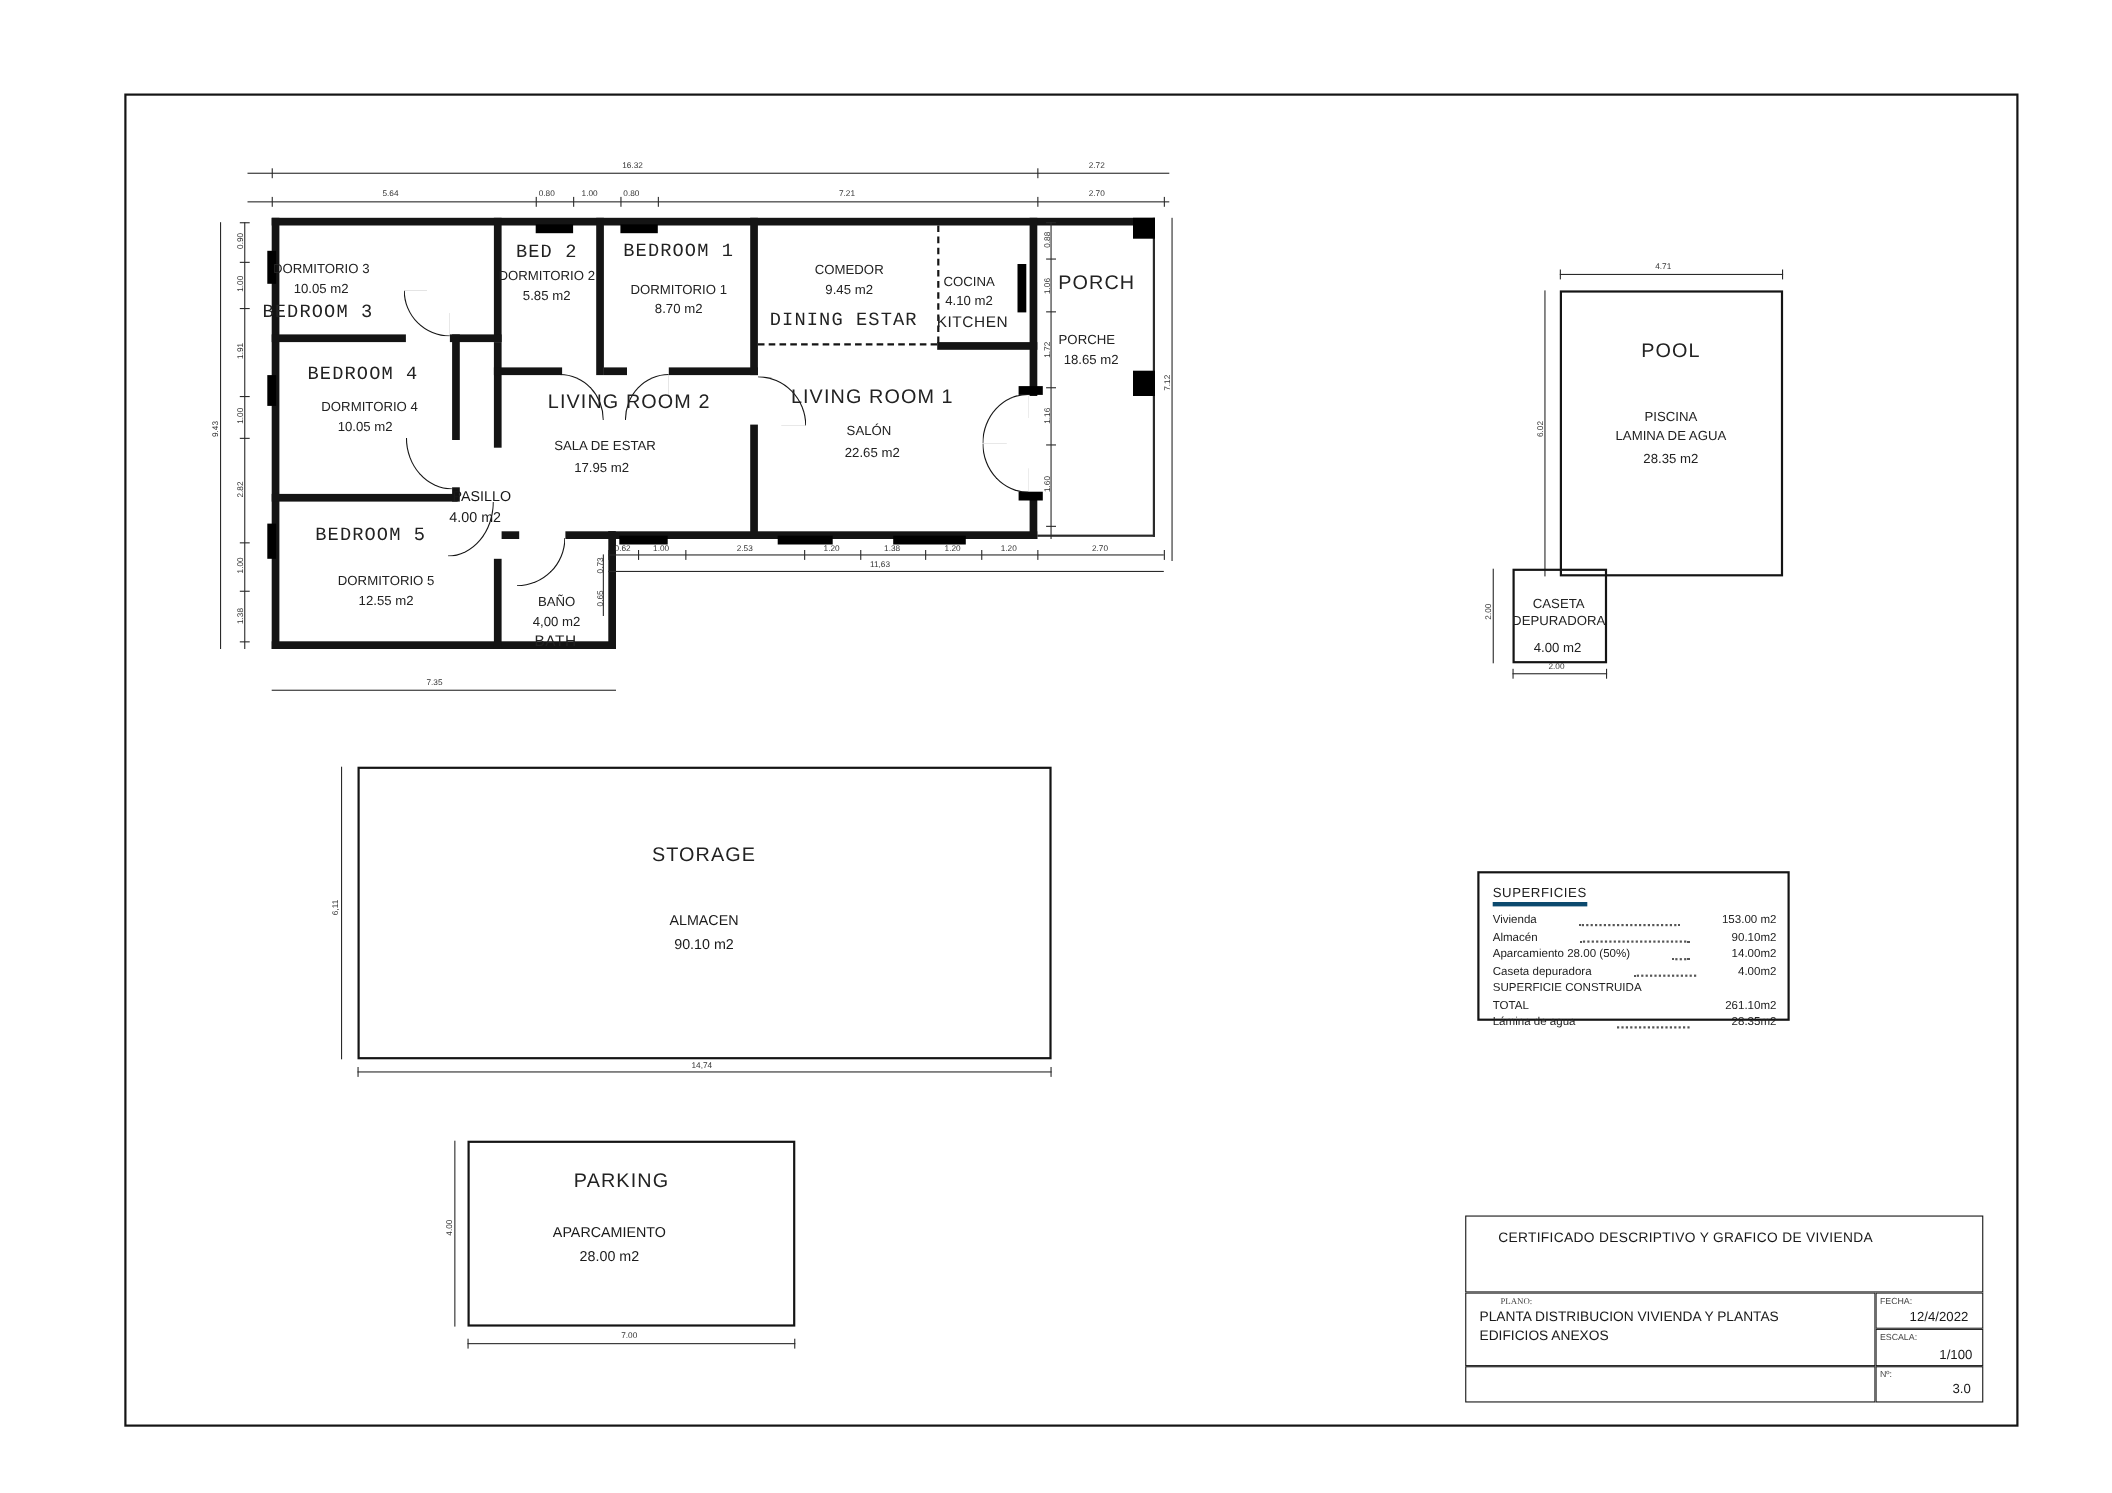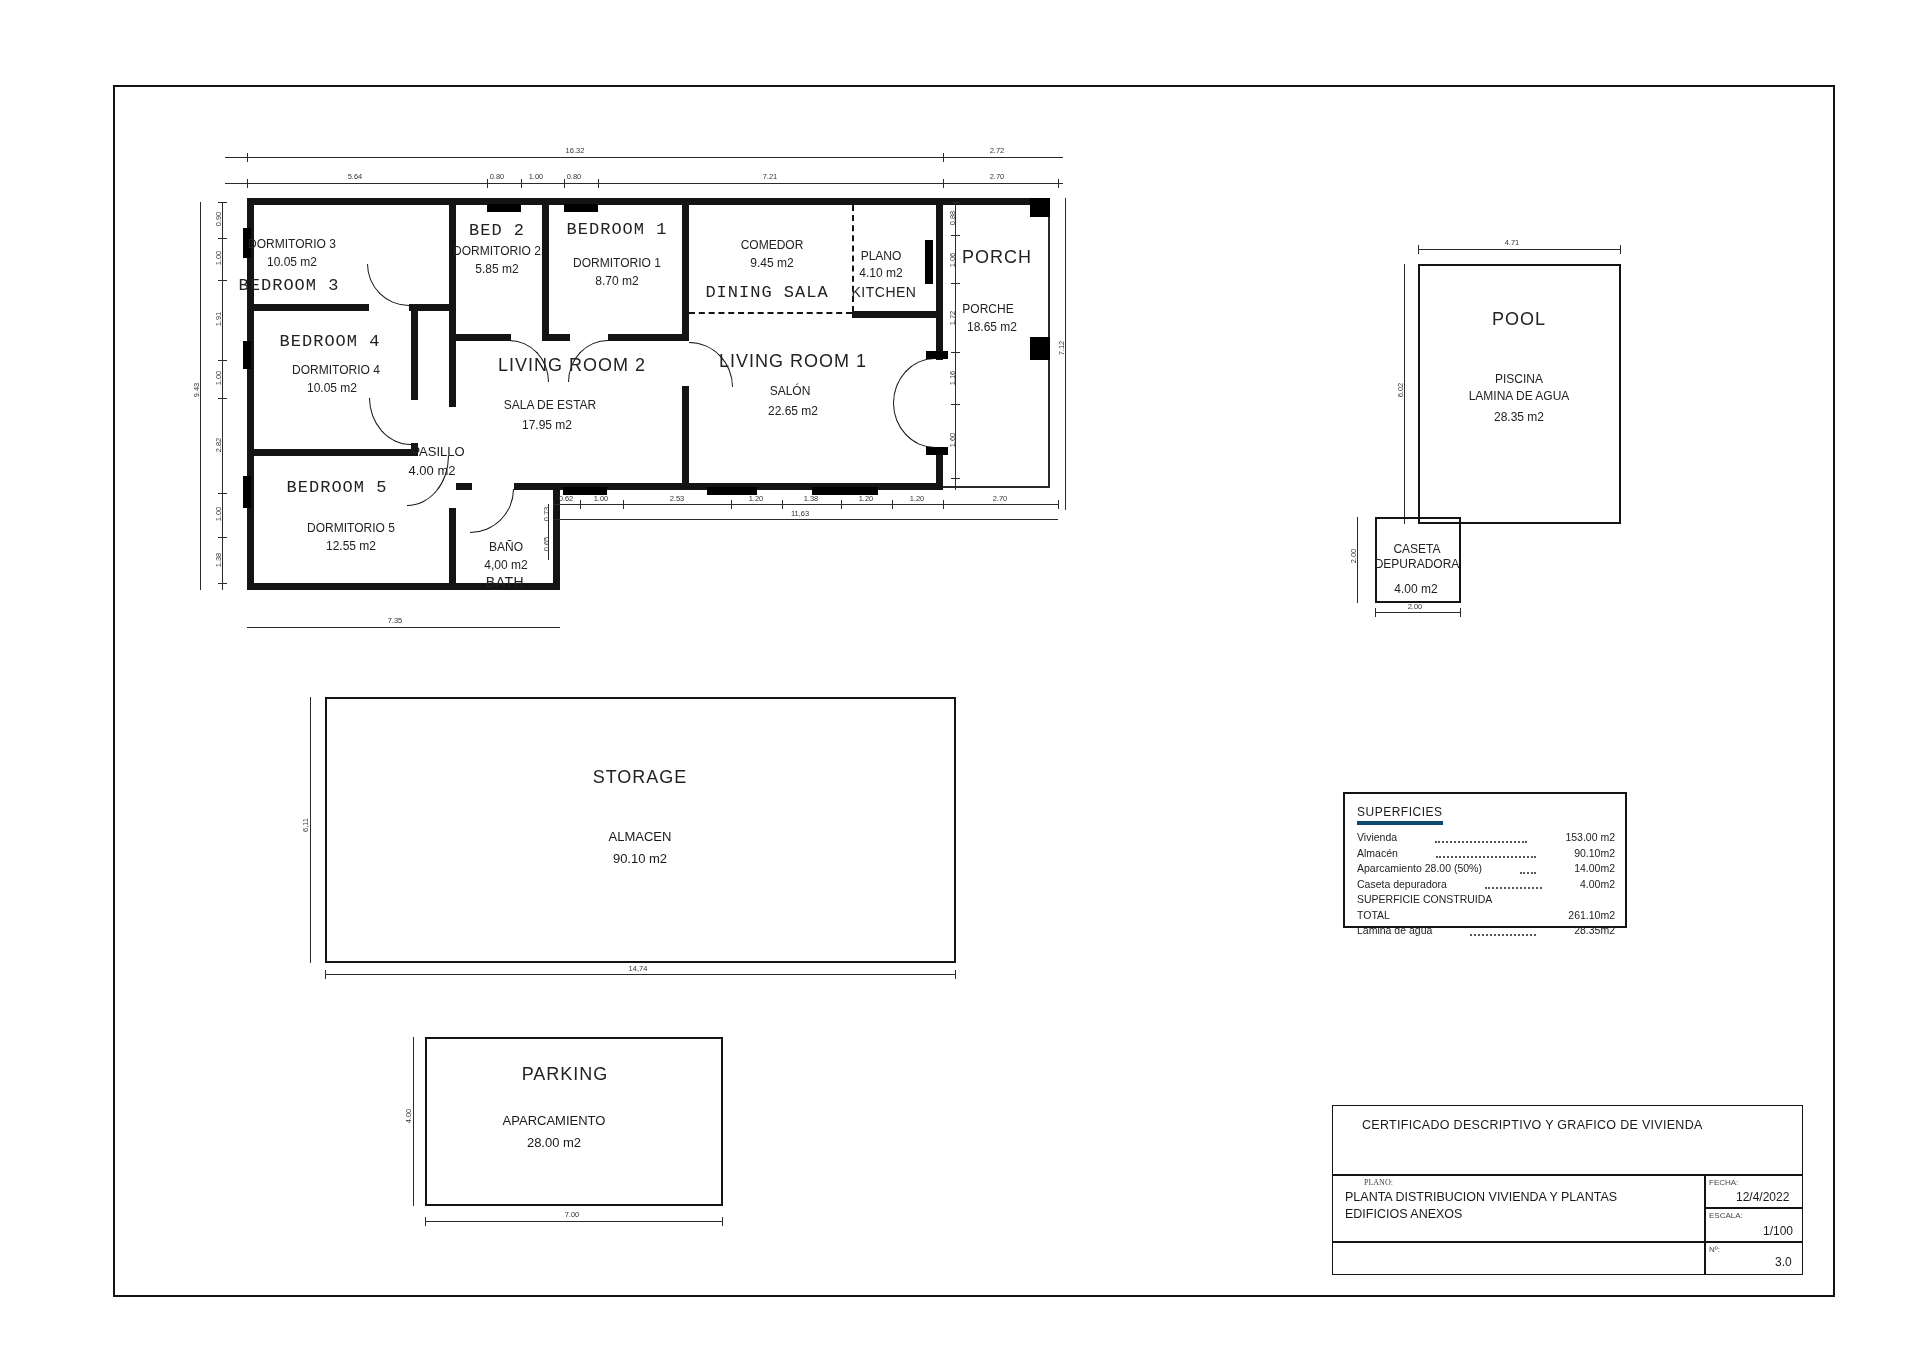--- a/index.html
+++ b/index.html
@@ -184,23 +184,23 @@
   <span class="t big" style="left:497px;top:230px;">BED 2</span>
   <span class="t sub" style="left:497px;top:251px;">DORMITORIO 2</span>
   <span class="t sub" style="left:497px;top:269px;">5.85 m2</span>
 
   <span class="t big" style="left:617px;top:229px;">BEDROOM 1</span>
   <span class="t sub" style="left:617px;top:263px;">DORMITORIO 1</span>
   <span class="t sub" style="left:617px;top:281px;">8.70 m2</span>
 
   <span class="t sub" style="left:772px;top:245px;">COMEDOR</span>
   <span class="t sub" style="left:772px;top:263px;">9.45 m2</span>
-  <span class="t big" style="left:767px;top:292px;">DINING SALA</span>
-
-  <span class="t sub" style="left:881px;top:256px;">PLANO</span>
+  <span class="t big" style="left:767px;top:292px;">DINING ESTAR</span>
+
+  <span class="t sub" style="left:881px;top:256px;">COCINA</span>
   <span class="t sub" style="left:881px;top:273px;">4.10 m2</span>
   <span class="t mid" style="left:884px;top:292px;">KITCHEN</span>
 
   <span class="t big2" style="left:997px;top:257px;">PORCH</span>
   <span class="t sub" style="left:988px;top:309px;">PORCHE</span>
   <span class="t sub" style="left:992px;top:327px;">18.65 m2</span>
 
   <span class="t big" style="left:330px;top:341px;">BEDROOM 4</span>
   <span class="t sub" style="left:336px;top:370px;">DORMITORIO 4</span>
   <span class="t sub" style="left:332px;top:388px;">10.05 m2</span>

